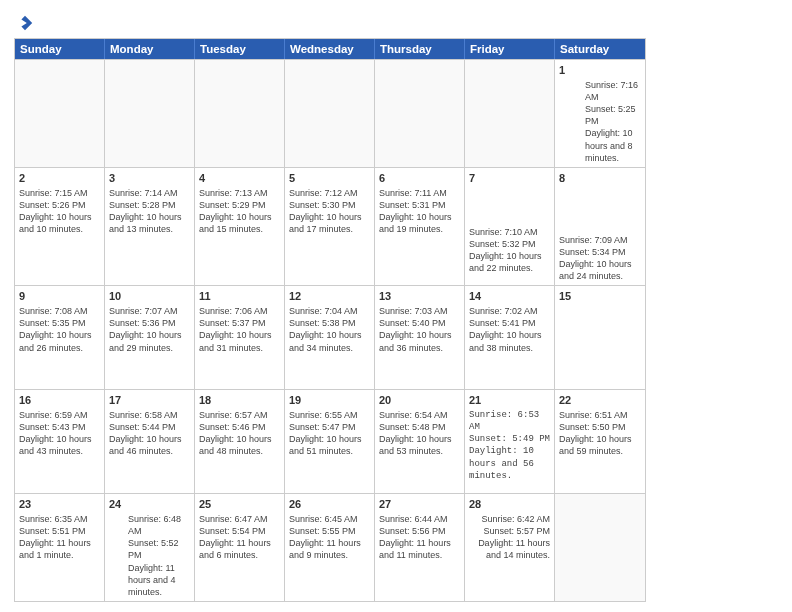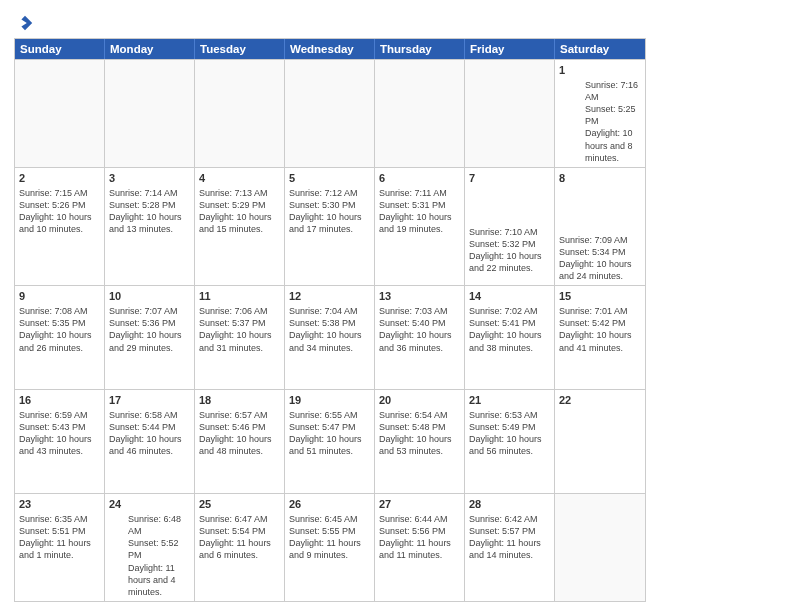--- a/index.html
+++ b/index.html
@@ -235,23 +235,20 @@
 Daylight: 10 hours and 36 minutes.</div>
           </div>
           <div class="cal-cell">
             <div class="day-num">14</div>
             <div class="day-info" style="white-space: pre-line;">Sunrise: 7:02 AM
 Sunset: 5:41 PM
 Daylight: 10 hours and 38 minutes.</div>
           </div>
           <div class="cal-cell">
             <div class="day-num">15</div>
-            <div class="day-info" style="white-space: pre-line;">Sunrise: 7:01 AM
-Sunset: 5:42 PM
-Daylight: 10 hours and 41 minutes.</div>
           </div>
         </div>
         <div class="cal-row">
           <div class="cal-cell">
             <div class="day-num">16</div>
             <div class="day-info" style="white-space: pre-line;">Sunrise: 6:59 AM
 Sunset: 5:43 PM
 Daylight: 10 hours and 43 minutes.</div>
           </div>
           <div class="cal-cell">
@@ -273,26 +270,29 @@
 Daylight: 10 hours and 51 minutes.</div>
           </div>
           <div class="cal-cell">
             <div class="day-num">20</div>
             <div class="day-info" style="white-space: pre-line;">Sunrise: 6:54 AM
 Sunset: 5:48 PM
 Daylight: 10 hours and 53 minutes.</div>
           </div>
           <div class="cal-cell">
             <div class="day-num">21</div>
-            <div class="day-info" style="white-space: pre-line;">Sunrise: 6:53 AM
+            <div class="day-info" style="white-space: pre-line; font-family: Liberation Mono, monospace;">Sunrise: 6:53 AM
 Sunset: 5:49 PM
 Daylight: 10 hours and 56 minutes.</div>
           </div>
           <div class="cal-cell">
             <div class="day-num">22</div>
+            <div class="day-info" style="white-space: pre-line;">Sunrise: 6:51 AM
+Sunset: 5:50 PM
+Daylight: 10 hours and 59 minutes.</div>
           </div>
         </div>
         <div class="cal-row">
           <div class="cal-cell">
             <div class="day-num">23</div>
             <div class="day-info" style="white-space: pre-line;">Sunrise: 6:35 AM
 Sunset: 5:51 PM
 Daylight: 11 hours and 1 minute.</div>
           </div>
           <div class="cal-cell">
@@ -314,21 +314,21 @@
 Daylight: 11 hours and 9 minutes.</div>
           </div>
           <div class="cal-cell">
             <div class="day-num">27</div>
             <div class="day-info" style="white-space: pre-line;">Sunrise: 6:44 AM
 Sunset: 5:56 PM
 Daylight: 11 hours and 11 minutes.</div>
           </div>
           <div class="cal-cell">
             <div class="day-num">28</div>
-            <div class="day-info" style="white-space: pre-line;">Sunrise: 6:42 AM
+            <div class="day-info" style="white-space: pre-line; text-align: right;">Sunrise: 6:42 AM
 Sunset: 5:57 PM
 Daylight: 11 hours and 14 minutes.</div>
           </div>
           <div class="cal-cell empty"></div>
         </div>
       </div>
   </div>
 </div>
 
 </body></html>

